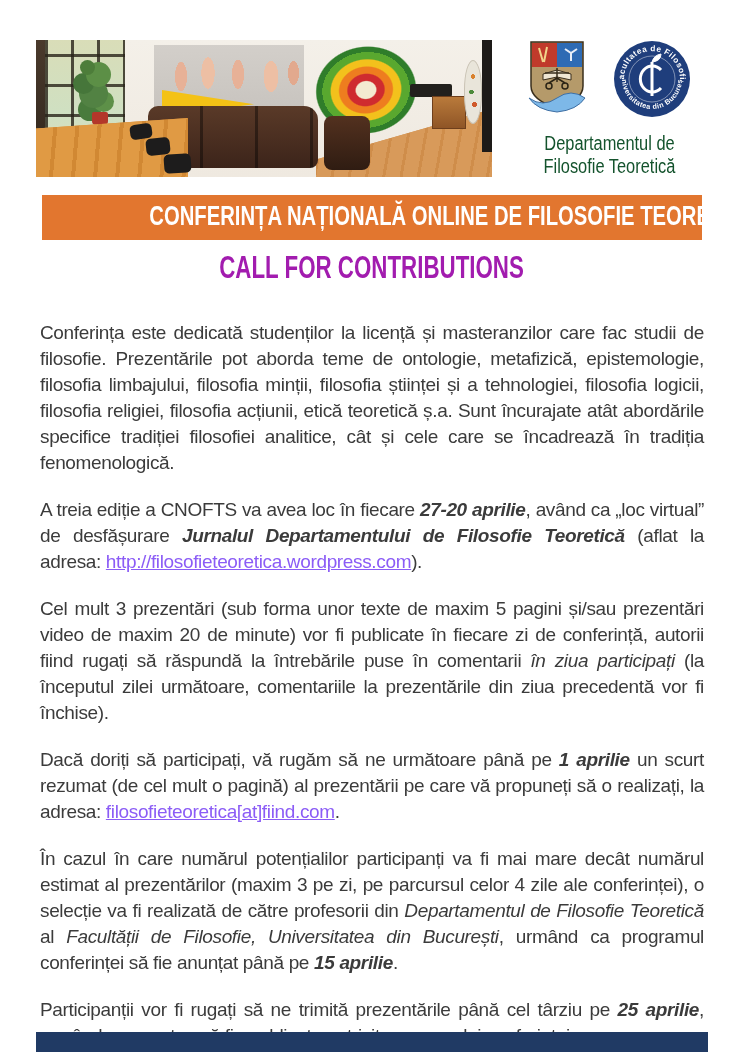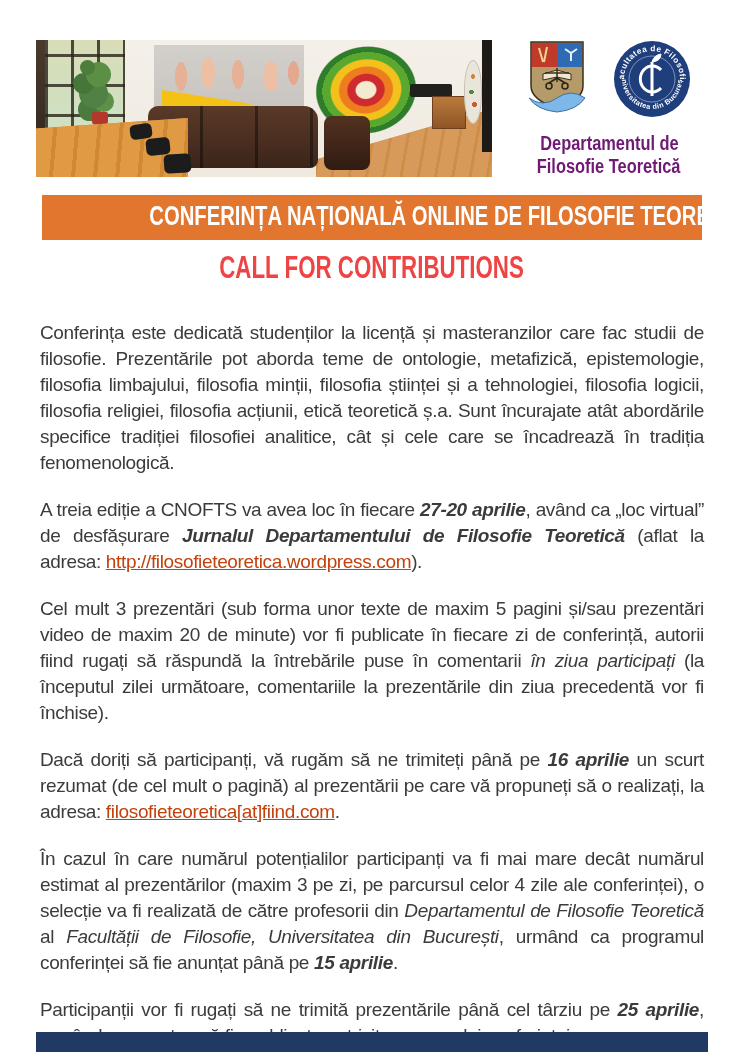--- a/index.html
+++ b/index.html
@@ -71,47 +71,47 @@
       background:
         radial-gradient(3px 3px at 50% 25%, #d9822f 80%, transparent 81%),
         radial-gradient(3px 3px at 40% 50%, #4d8a3a 80%, transparent 81%),
         radial-gradient(3px 3px at 60% 70%, #cf5a2c 80%, transparent 81%),
         #e9e5da;
       border:1px solid #c9c2b4; }
   .ph-door   { left:446px; top:0; width:10px; height:112px; background:#1d1a18; }
 
   .logos { flex:1; display:flex; flex-direction:column; align-items:center; padding-left:18px; }
   .logo-row { display:flex; align-items:flex-start; gap:26px; height:88px; }
-  .dept-name { margin-top:6px; text-align:center; color:#701a75; font-weight:bold;
+  .dept-name { margin-top:6px; text-align:center; color:#14532d; font-weight:normal;
       font-size:20px; line-height:23px; }
   .dept-name .squeeze { display:inline-block; transform:scaleX(0.82); transform-origin:center; white-space:nowrap; }
 
   
   .banner {
     margin: 18px 42px 0 42px;
     background: #E2762F;
     padding: 7px 6px 9px 6px;
     text-align: center;
   }
   .banner-line { color:#ffffff; font-weight:800; font-size:27px; line-height:29px; white-space:nowrap; }
   .banner-line .squeeze { display:inline-block; transform:scaleX(0.75); transform-origin:center; white-space:nowrap; }
 
-  .cfc { margin-top:10px; text-align:center; color:#ef4444; font-weight:800; font-size:31px; line-height:36px; }
+  .cfc { margin-top:10px; text-align:center; color:#a21caf; font-weight:800; font-size:31px; line-height:36px; }
   .cfc .squeeze { display:inline-block; transform:scaleX(0.72); transform-origin:center; white-space:nowrap; }
 
   
   .content { margin: 34px 40px 0 40px; color:#3B3B3B; }
   .content p {
     font-size: 19px; line-height: 26px; letter-spacing: -0.35px;
     text-align: justify; margin-bottom: 21px;
   }
   .content p:last-child { margin-bottom: 14px; }
   .bi { font-weight: bold; font-style: italic; }
   .it { font-style: italic; }
-  a.lnk { color:#c2410c; cursor: pointer; }
+  a.lnk { color:#8b5cf6; cursor: pointer; }
 
   
   .footer-bar { position:absolute; left:36px; right:36px; bottom:0; height:20px; background:#203A64; }
 </style>
 </head>
 <body>
 
 <div class="page">
 
   <header class="top">
@@ -198,21 +198,21 @@
 
     <p>
       <span>A treia ediție a CNOFTS va avea loc în fiecare </span><span class="bi">27-20 aprilie</span><span>, având ca „loc virtual” de desfășurare </span><span class="bi">Jurnalul Departamentului de Filosofie Teoretică</span><span> (aflat la adresa: </span><a class="lnk" href="#">http://filosofieteoretica.wordpress.com</a><span>).</span>
     </p>
 
     <p>
       <span>Cel mult 3 prezentări (sub forma unor texte de maxim 5 pagini și/sau prezentări video de maxim 20 de minute) vor fi publicate în fiecare zi de conferință, autorii fiind rugați să răspundă la întrebările puse în comentarii </span><span class="it">în ziua participați</span><span> (la începutul zilei următoare, comentariile la prezentările din ziua precedentă vor fi închise).</span>
     </p>
 
     <p>
-      <span>Dacă doriți să participanți, vă rugăm să ne trimiteți până pe </span><span class="bi">16 aprilie</span><span> un scurt rezumat (de cel mult o pagină) al prezentării pe care vă propuneți să o realizați, la adresa: </span><a class="lnk" href="#">filosofieteoretica[at]fiind.com</a><span>.</span>
+      <span>Dacă doriți să participați, vă rugăm să ne următoare până pe </span><span class="bi">1 aprilie</span><span> un scurt rezumat (de cel mult o pagină) al prezentării pe care vă propuneți să o realizați, la adresa: </span><a class="lnk" href="#">filosofieteoretica[at]fiind.com</a><span>.</span>
     </p>
 
     <p>
       <span>În cazul în care numărul potențialilor participanți va fi mai mare decât numărul estimat al prezentărilor (maxim 3 pe zi, pe parcursul celor 4 zile ale conferinței), o selecție va fi realizată de către profesorii din </span><span class="it">Departamentul de Filosofie Teoretică</span><span> al </span><span class="it">Facultății de Filosofie, Universitatea din București</span><span>, urmând ca programul conferinței să fie anunțat până pe </span><span class="bi">15 aprilie</span><span>.</span>
     </p>
 
     <p>
       <span>Participanții vor fi rugați să ne trimită prezentările până cel târziu pe </span><span class="bi">25 aprilie</span><span>, urmând ca acestea să fie publicate potrivit programului conferinței.</span>
     </p>
 

